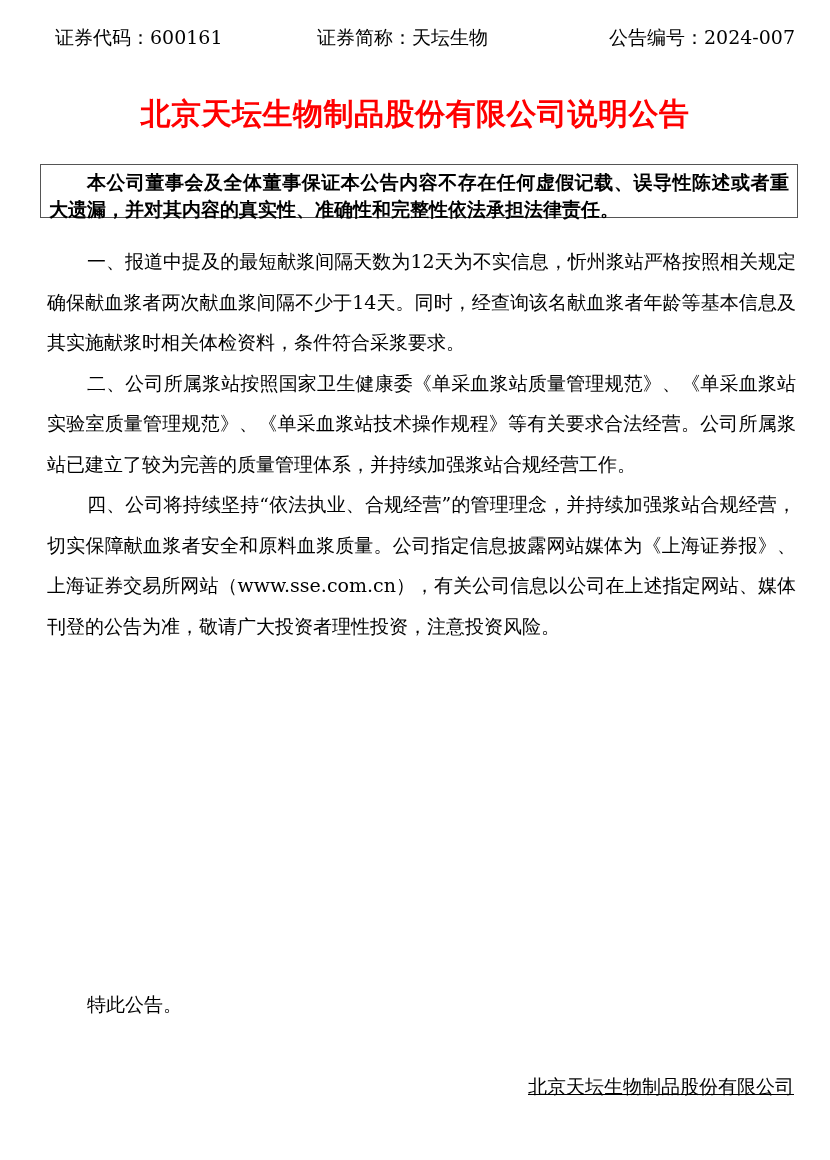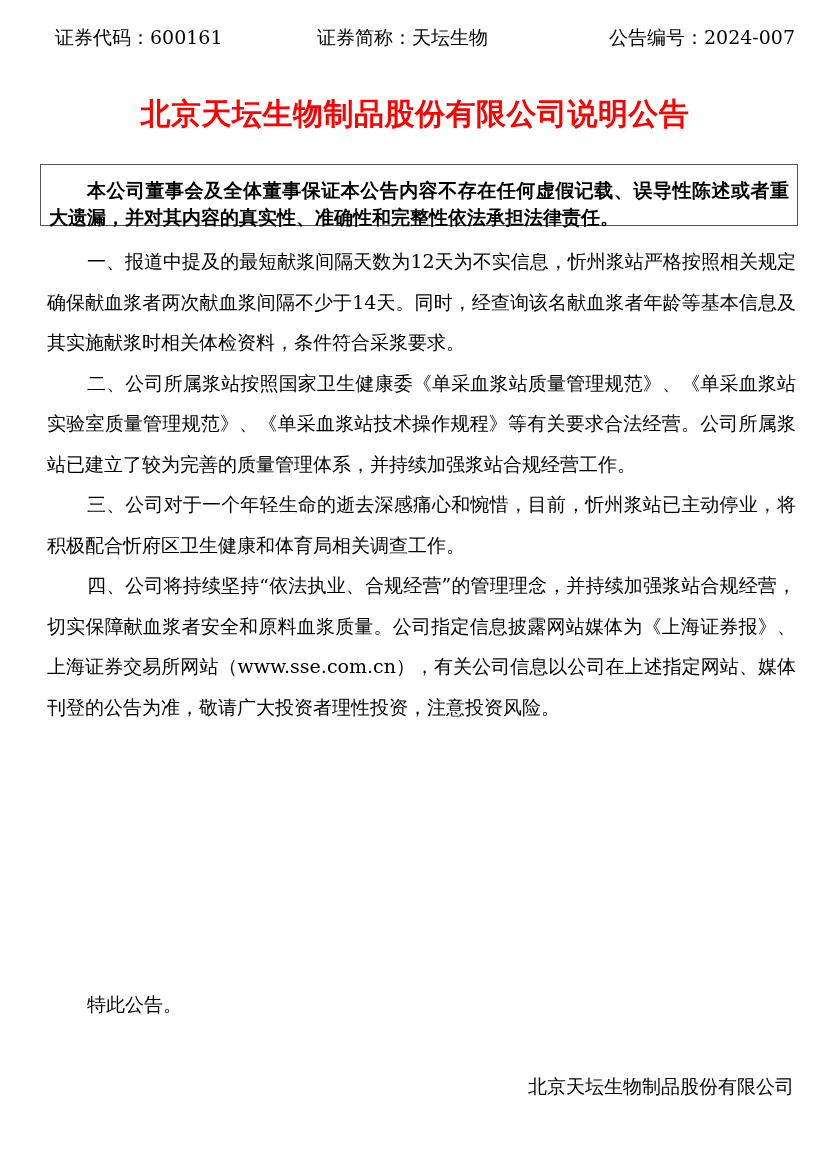--- a/index.html
+++ b/index.html
@@ -45,24 +45,24 @@
       line-height: 44px;
       letter-spacing: 0.5px;
       font-family: Liberation Serif, serif;
     }
 
     .notice-box {
       position: absolute;
       top: 164px;
       left: 40px;
       width: 758px;
-      height: 62px;
+      height: 54px;
       border: 1.5px solid #555;
       box-sizing: border-box;
-      padding: 12px 8px 0 8px;
+      padding: 4px 8px 0 8px;
       font-family: "DejaVu Sans", "Liberation Sans", sans-serif;
       font-weight: bold;
       font-size: 19px;
       line-height: 27px;
       text-indent: 38px;
       text-align: justify;
     }
 
     .body {
       position: absolute;
@@ -86,20 +86,21 @@
       line-height: 30px;
     }
 
     .signature {
       position: absolute;
       top: 1071px;
       right: 36px;
       font-size: 19px;
       line-height: 30px;
       text-align: right;
+      text-decoration: underline;
     }
     .date {
       position: absolute;
       top: 1172px;
       right: 96px;
       font-size: 19px;
       line-height: 30px;
       white-space: nowrap;
     }
   </style>
@@ -112,20 +113,19 @@
   <span class="h-no">公告编号：2024-007</span>
 </div>
 
 <div class="title">北京天坛生物制品股份有限公司说明公告</div>
 
 <div class="notice-box">本公司董事会及全体董事保证本公告内容不存在任何虚假记载、误导性陈述或者重大遗漏，并对其内容的真实性、准确性和完整性依法承担法律责任。</div>
 
 <div class="body">
   <p>一、报道中提及的最短献浆间隔天数为12天为不实信息，忻州浆站严格按照相关规定确保献血浆者两次献血浆间隔不少于14天。同时，经查询该名献血浆者年龄等基本信息及其实施献浆时相关体检资料，条件符合采浆要求。</p>
   <p>二、公司所属浆站按照国家卫生健康委《单采血浆站质量管理规范》、《单采血浆站实验室质量管理规范》、《单采血浆站技术操作规程》等有关要求合法经营。公司所属浆站已建立了较为完善的质量管理体系，并持续加强浆站合规经营工作。</p>
-  <p>三、公司对于一个年轻生命的逝去深感痛心和惋惜，目前，忻州浆站已主动停业，将积极配合忻府区卫生健康和体育局相关调查工作。</p>
   <p>四、公司将持续坚持“依法执业、合规经营”的管理理念，并持续加强浆站合规经营，切实保障献血浆者安全和原料血浆质量。公司指定信息披露网站媒体为《上海证券报》、上海证券交易所网站（www.sse.com.cn），有关公司信息以公司在上述指定网站、媒体刊登的公告为准，敬请广大投资者理性投资，注意投资风险。</p>
 </div>
 
 <div class="closing">特此公告。</div>
 
 <div class="signature">北京天坛生物制品股份有限公司</div>
 <div class="date">2024 年 3 月 20 日</div>
 
 </body></html>

